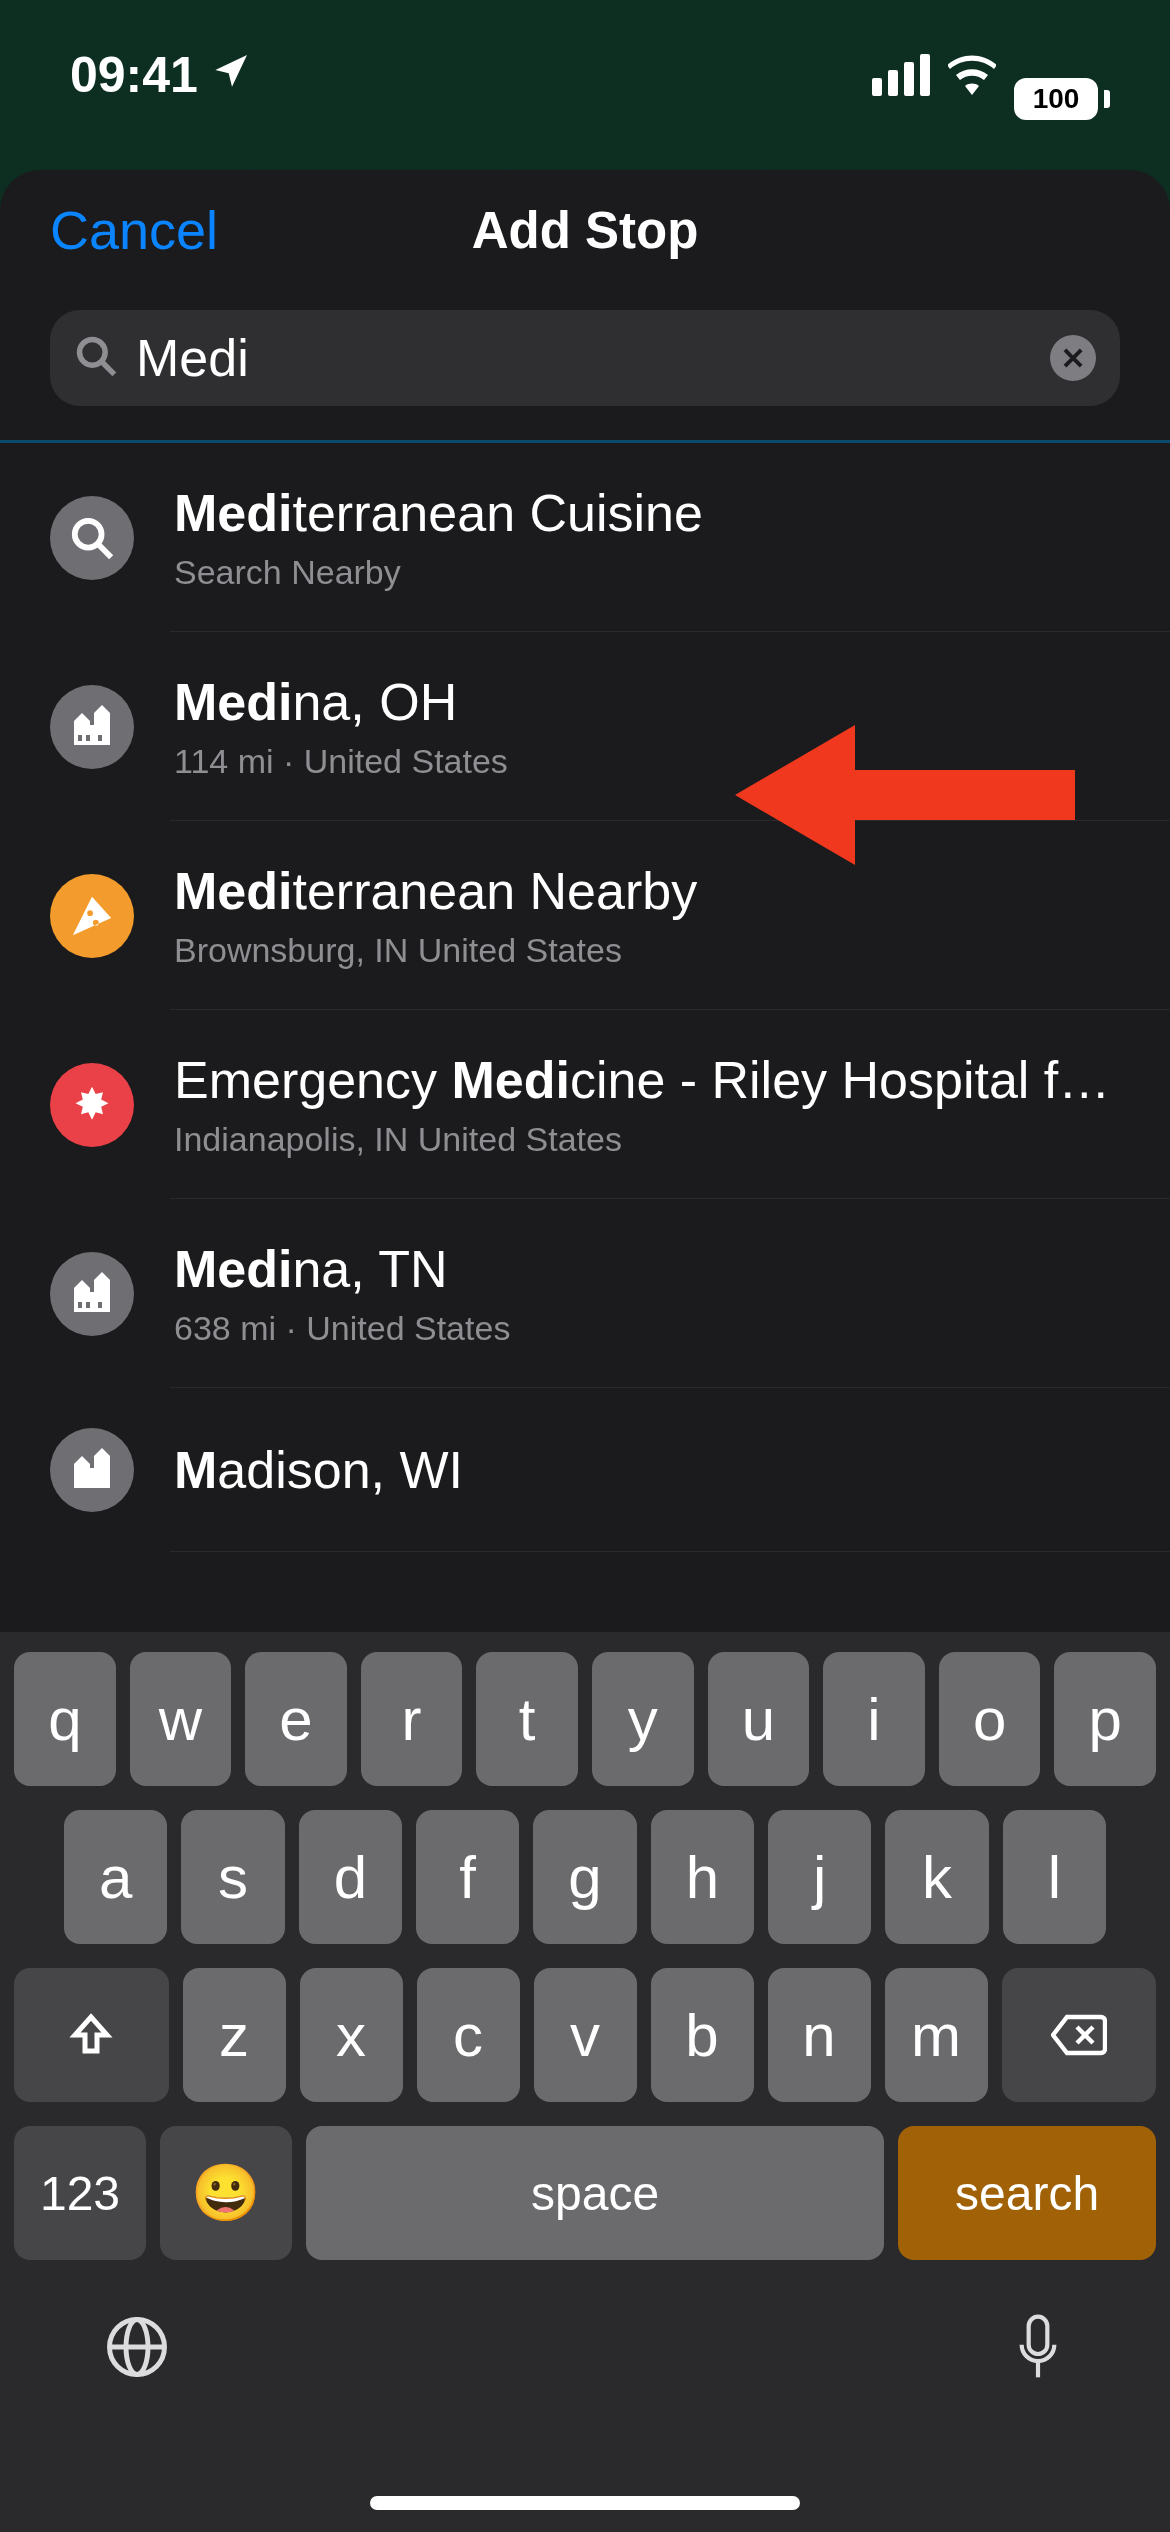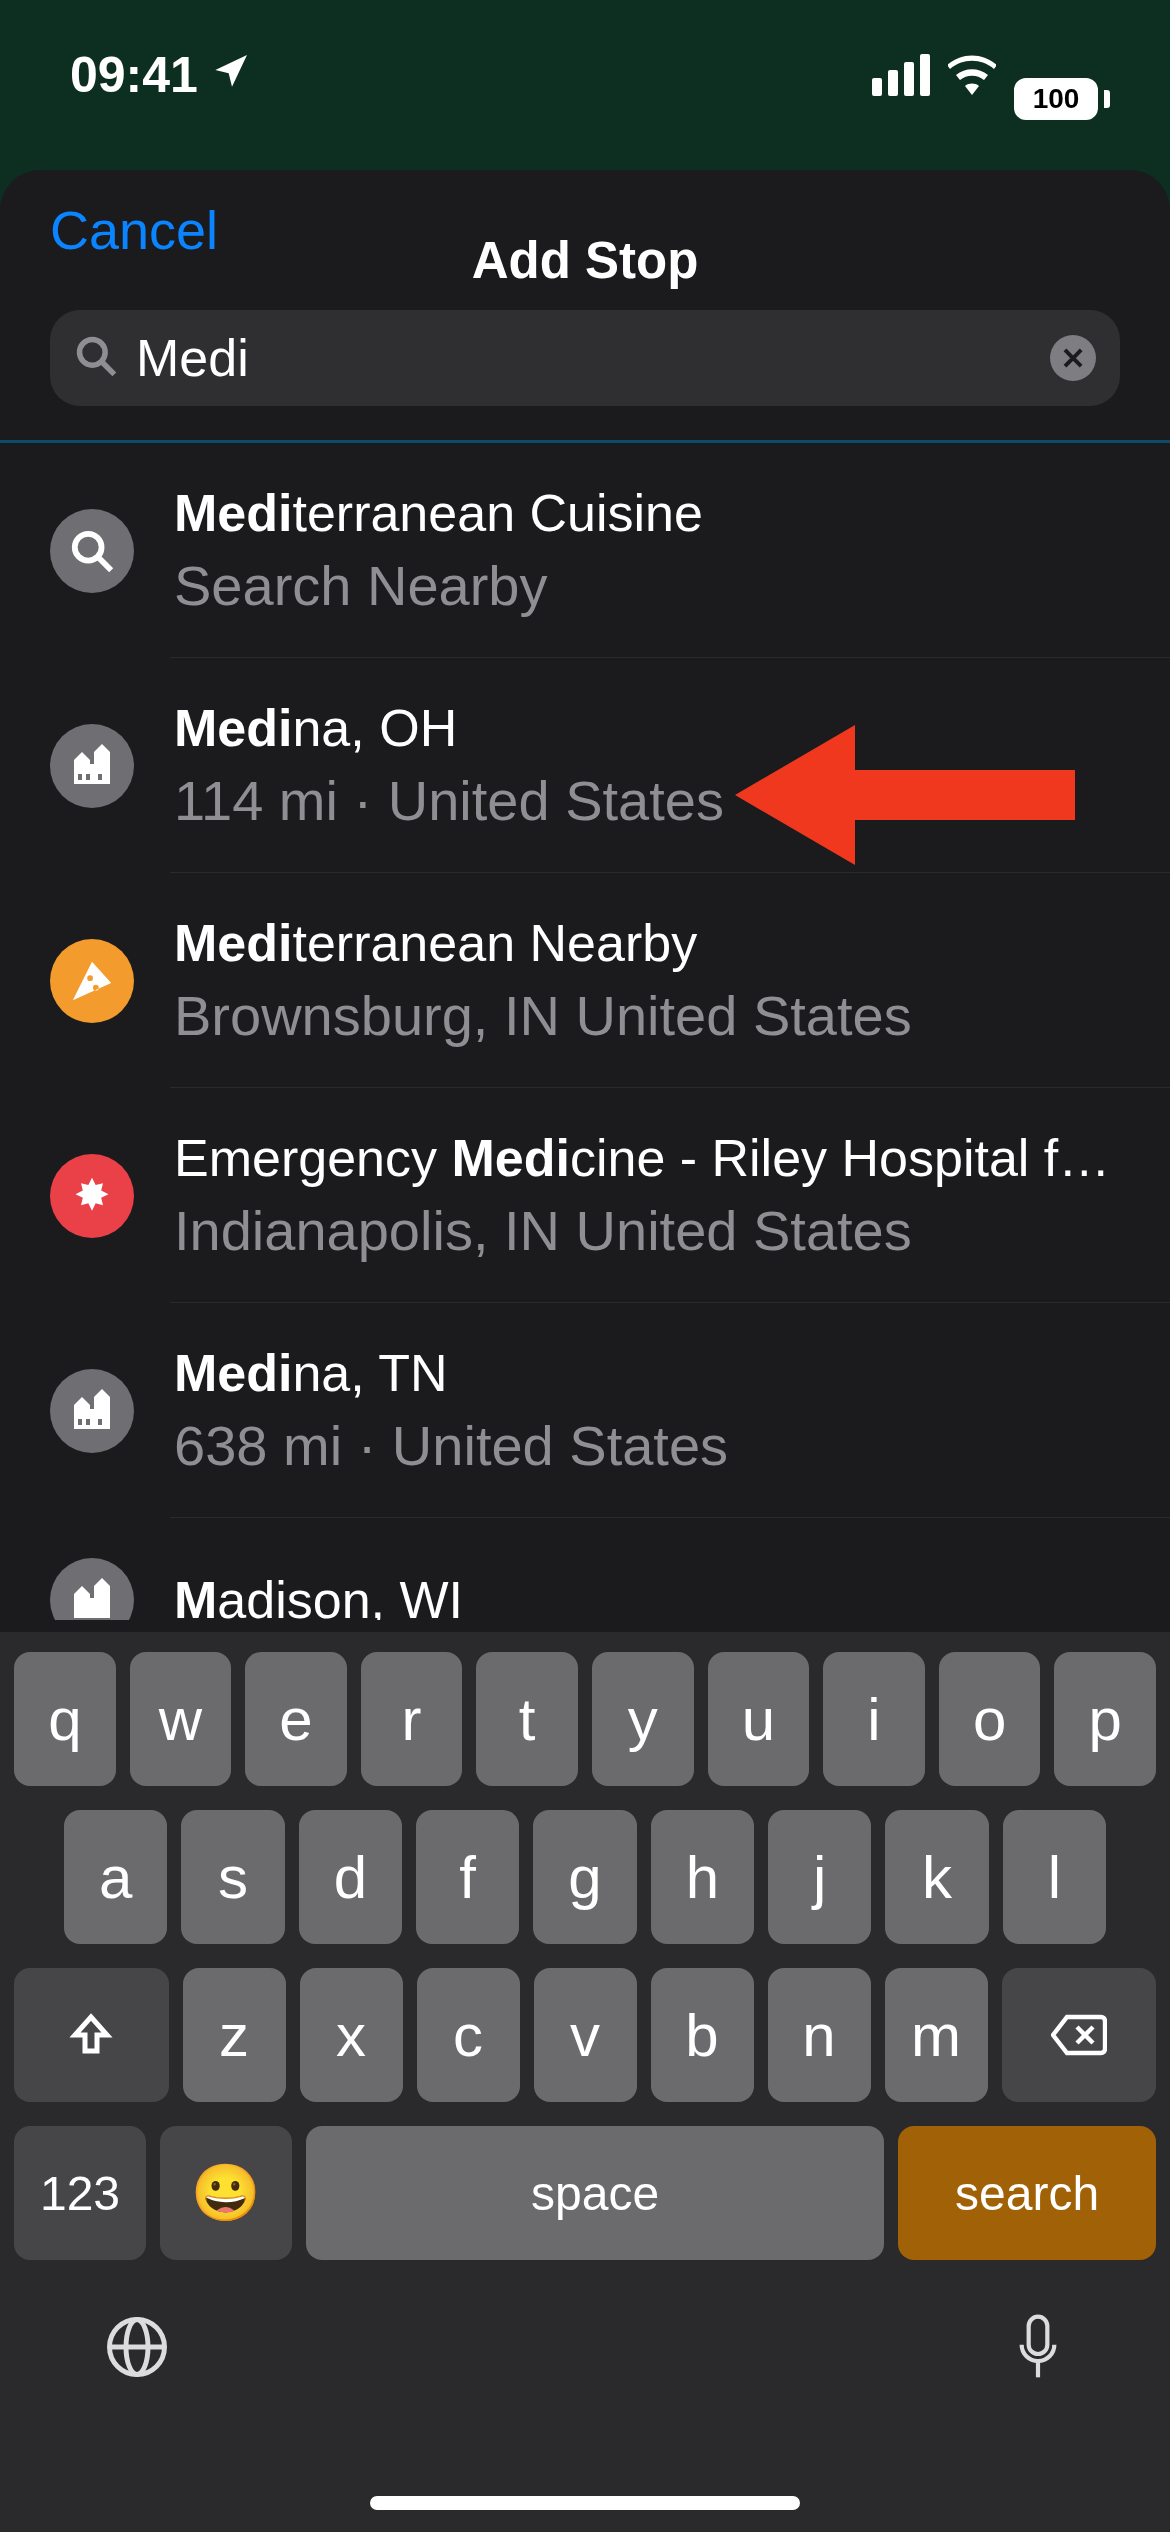--- a/index.html
+++ b/index.html
@@ -12,42 +12,42 @@
   .loc-arrow { display:inline-block; transform: translateY(-2px); }
   .signal-bars { display:flex; align-items:flex-end; gap:6px; }
   .signal-bars span { width:10px; background:#fff; border-radius:2px; }
   .signal-bars span:nth-child(1){height:18px;} .signal-bars span:nth-child(2){height:26px;} .signal-bars span:nth-child(3){height:34px;} .signal-bars span:nth-child(4){height:42px;}
   .wifi-icon svg { display:block; }
   .battery { display:flex; align-items:center; gap:6px;margin-top:48px; }
   .battery-body { width:84px; height:42px; border:4px solid #fff; border-radius:12px; display:flex; align-items:center; justify-content:center; font-size:28px; font-weight:700; color:#000; background:#fff; }
   .battery-tip { width:6px; height:18px; background:#fff; border-radius:0 3px 3px 0; }
   
   .sheet { position:absolute; top:170px; left:0; right:0; bottom:0; background:#1b1b1d; border-top-left-radius:40px; border-top-right-radius:40px; }
-  .sheet-header { position:relative; height:120px; display:flex; align-items:flex-end; justify-content:center; }
+  .sheet-header { position:relative; height:120px; display:flex; align-items:center; justify-content:center; }
   .cancel { position:absolute; left:50px; top:0; bottom:0; display:flex; align-items:center; font-size:54px; color:#0a84ff; font-weight:400; }
   .sheet-title { font-size:51px; font-weight:700; color:#fff; }
   
   .search-wrap { padding: 20px 50px 34px; }
   .search-field { background:#2f2f31; border-radius:30px; height:96px; display:flex; align-items:center; padding:0 24px; gap:18px; }
   .search-field .mag { color:#8e8e93; }
   .search-text { flex:1; color:#fff; font-size:52px; background:transparent; border:none; outline:none; }
   .clear-btn { width:46px; height:46px; border-radius:50%; background:#7d7d82; display:flex; align-items:center; justify-content:center; color:#1b1b1d; font-size:30px; font-weight:700; }
   
   .list { border-top:3px solid #0c4a6e; }
   .row { display:flex; align-items:center; padding: 40px 50px; gap:40px; position:relative; }
   .row::after { content:""; position:absolute; left:170px; right:0; bottom:0; height:1px; background:#2a2a2c; }
   .row-icon { width:84px; height:84px; border-radius:50%; background:#6f6f73; display:flex; align-items:center; justify-content:center; flex-shrink:0; }
   .row-icon.search { }
   .row-icon.orange { background:#f39c2d; }
   .row-icon.red { background:#ea4148; }
   .row-icon svg { display:block; }
   .row-text { display:flex; flex-direction:column; gap:10px; min-width:0; }
   .row-title { font-size:52px; font-weight:400; color:#fff; white-space:nowrap; overflow:hidden; text-overflow:ellipsis; max-width:960px; }
   .row-title .hl { font-weight:700; }
-  .row-sub { font-size:56px; color:#8e8e93; white-space:nowrap; overflow:hidden; text-overflow:ellipsis; max-width:960px; }
+  .row-sub { font-size:34px; color:#8e8e93; white-space:nowrap; overflow:hidden; text-overflow:ellipsis; max-width:960px; }
   
   .red-arrow { position:absolute; top:545px; left:735px; pointer-events:none; }
   
   .keyboard { position:absolute; left:0; right:0; bottom:0; height:900px; background:#2a2a2c; padding:20px 14px 0; }
   .kb-row { display:flex; gap:14px; justify-content:center; margin-bottom:24px; }
   .key { background:#6b6b6e; color:#fff; height:134px; border-radius:16px; display:flex; align-items:center; justify-content:center; font-size:60px; font-weight:400; flex:1; }
   .kb-row.top .key { flex:1; }
   .kb-row.mid { padding:0 50px; }
   .kb-row.mid .key { flex:1; }
   .kb-row.bot .key { flex:1; }

